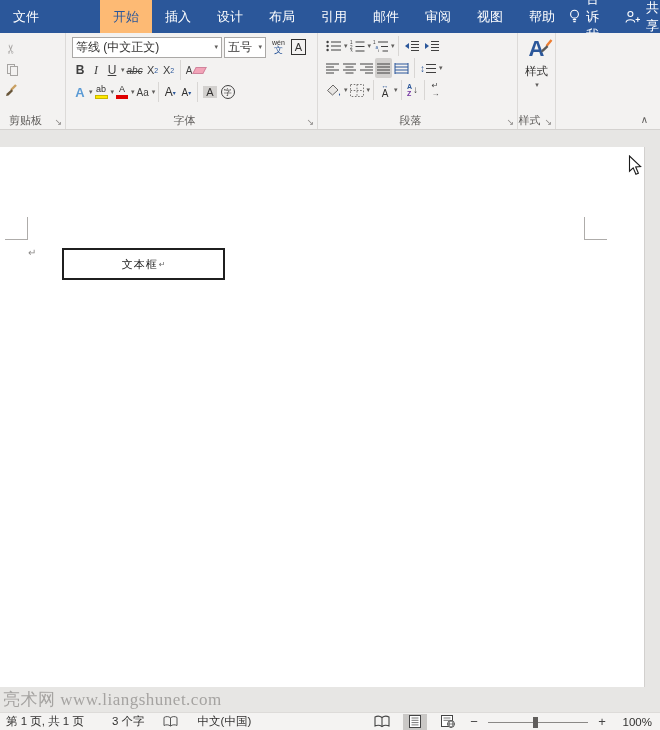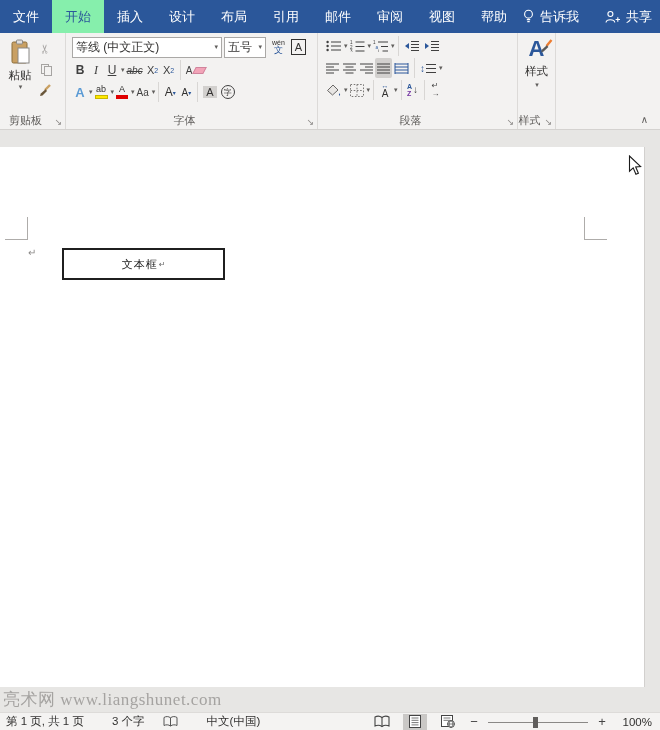--- a/index.html
+++ b/index.html
@@ -4,21 +4,21 @@
 <style>
   * { margin:0; padding:0; box-sizing:border-box; }
   html,body { width:660px; height:730px; overflow:hidden; }
   body { font-family:"Liberation Sans", sans-serif; background:#fff; }
   #app { position:relative; width:660px; height:730px; background:#fff; }
 
   
   .tabbar { height:33px; background:#2b579a; display:flex; align-items:stretch;
             color:#fff; font-size:13px; }
   .tab { padding:0 13px; line-height:33px; cursor:default; white-space:nowrap; }
-  .tab.active { background:#86efac; color:#2b579a; }
+  .tab.active { background:#fdba74; color:#2b579a;margin-left:48px; }
   .tabbar-right { margin-left:auto; display:flex; align-items:center; gap:26px; padding-right:8px; }
   .tb-item { display:flex; align-items:center; gap:5px; font-size:13px; }
 
   
   .ribbon { height:97px; background:#f3f2f1; display:flex; border-bottom:1px solid #d4d2d0; position:relative; }
   .group { position:relative; border-right:1px solid #dcdad8; padding:2px 3px 16px 3px; }
   .group-label { position:absolute; bottom:1px; left:0; right:14px; text-align:center;
                  font-size:11px; color:#5f5d5b; white-space:nowrap; }
   .launcher { position:absolute; bottom:2px; right:3px; font-size:9px; color:#8a8886; line-height:9px; }
   .row { display:flex; align-items:center; height:22px; padding-left:3px; }
@@ -104,21 +104,21 @@
              justify-content:center; font-size:11px; color:#1a1a1a; letter-spacing:1px; }
   .textbox .pm { font-size:8px; color:#6a6a6a; margin-left:1px; letter-spacing:0; }
   .cursor { position:absolute; left:628px; top:25px; }
   .watermark { position:absolute; left:3px; bottom:1px; font-family:"Liberation Serif", serif;
                font-size:17px; color:#a5a3a1; letter-spacing:0.5px; white-space:nowrap; }
 
   
   .statusbar { height:18px; background:#f4f3f2; border-top:1px solid #dddbd9; display:flex;
                align-items:center; font-size:11.5px; color:#323130; padding:0 8px 0 6px; }
   .sb-item { margin-right:0; white-space:nowrap; }
-  .sb-gap28 { margin-left:28px; } .sb-gap18 { margin-left:18px; } .sb-gap14 { margin-left:29px; }
+  .sb-gap28 { margin-left:28px; } .sb-gap18 { margin-left:18px; } .sb-gap14 { margin-left:20px; }
   .sb-right { margin-left:auto; display:flex; align-items:center; gap:9px; }
   .viewbtn { display:flex; align-items:center; justify-content:center; width:24px; height:16px; }
   .viewbtn.sel { background:#cac8c6; }
   .zoom-minus, .zoom-plus { font-size:13px; color:#444; width:10px; text-align:center; }
   .zslider { position:relative; width:100px; height:14px; }
   .zslider .track { position:absolute; left:0; right:0; top:7px; height:1px; background:#8a8886; }
   .zslider .thumb { position:absolute; left:45px; top:2px; width:5px; height:11px; background:#605e5c; }
   .zoompct { width:36px; text-align:right; }
 </style>
 </head>
@@ -156,31 +156,20 @@
             </svg>
         </span>
         <span>共享</span>
       </div>
     </div>
   </div>
 
   <div class="ribbon">
 
     <div class="group grp-clip">
-      <div class="paste-btn">
-        <span>
-          <svg class="ic" width="22" height="26" viewBox="0 0 22 26">
-              <rect x="3" y="3" width="15" height="21" rx="1.5" fill="#c9a063" stroke="#8a6d3b"></rect>
-              <rect x="7.5" y="1" width="6" height="4" rx="1" fill="#e1dfdd" stroke="#8a8886"></rect>
-              <rect x="9" y="9" width="11" height="15" fill="#fff" stroke="#8a8886"></rect>
-            </svg>
-        </span>
-        <span class="paste-label">粘贴</span>
-        <span class="caret">▾</span>
-      </div>
       <div class="clip-col">
         <span class="btn">
             <span class="scissors">✂</span>
           </span>
         <span class="btn">
             <span class="copy-ic">
               <i></i>
               <b></b>
             </span>
           </span>

